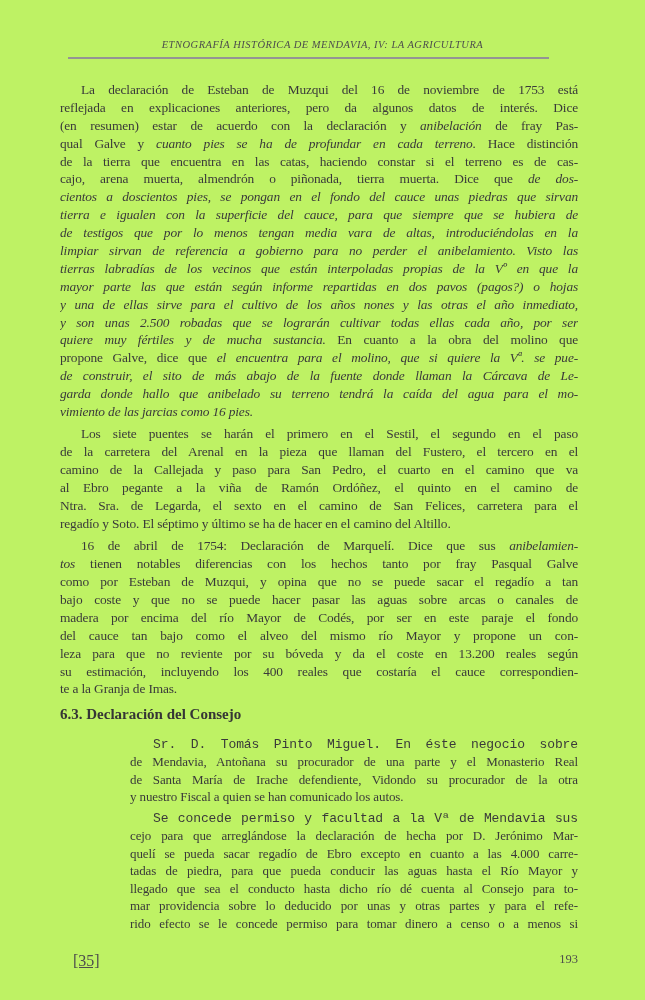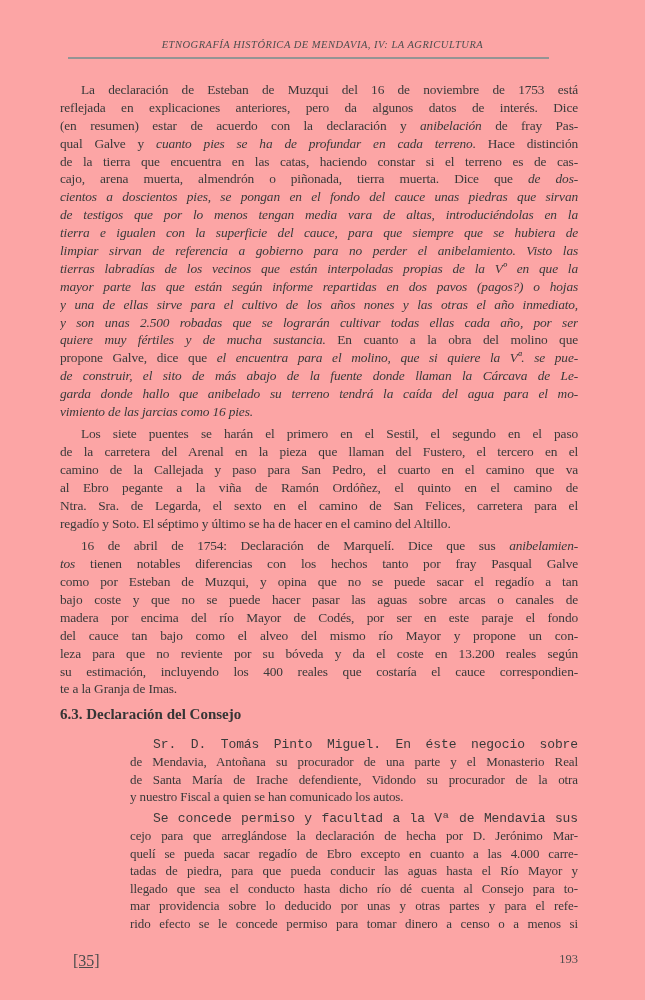--- a/index.html
+++ b/index.html
@@ -1,18 +1,18 @@
 <!DOCTYPE html>
 <html><head>
 <meta charset="utf-8">
 <style>
   html,body { margin:0; padding:0; background:#ffffff; }
   .page {
     position:relative; width:645px; height:1000px; overflow:hidden;
-    background:#fca5a5; color:#3a3a3a;
+    background:#bef264; color:#3a3a3a;
     font-family:"Liberation Serif", serif;
   }
   .running-header {
     position:absolute; top:39px; left:0; width:645px;
     text-align:center; font-style:italic; font-size:10.5px;
     letter-spacing:0.5px; color:#4d4d4d;
   }
   .header-rule {
     position:absolute; top:57px; left:68px; width:481px; height:2px;
     background:#949494;
@@ -56,22 +56,22 @@
   <div class="column">
     <div id="body-paragraphs">
         <div class="para body">
           <div class="line first"><span>La declaración de Esteban de Muzqui del 16 de noviembre de 1753 está</span></div>
           <div class="line"><span>reflejada en explicaciones anteriores, pero da algunos datos de interés. Dice</span></div>
           <div class="line"><span>(en resumen) estar de acuerdo con la declaración y </span><em>anibelación</em><span> de fray Pas-</span></div>
           <div class="line"><span>qual Galve y </span><em>cuanto pies se ha de profundar en cada terreno.</em><span> Hace distinción</span></div>
           <div class="line"><span>de la tierra que encuentra en las catas, haciendo constar si el terreno es de cas-</span></div>
           <div class="line"><span>cajo, arena muerta, almendrón o piñonada, tierra muerta. Dice que </span><em>de dos-</em></div>
           <div class="line"><em>cientos a doscientos pies, se pongan en el fondo del cauce unas piedras que sirvan</em></div>
+          <div class="line"><em>tierra e igualen con la superficie del cauce, para que siempre que se hubiera de</em></div>
           <div class="line"><em>de testigos que por lo menos tengan media vara de altas, introduciéndolas en la</em></div>
-          <div class="line"><em>tierra e igualen con la superficie del cauce, para que siempre que se hubiera de</em></div>
           <div class="line"><em>limpiar sirvan de referencia a gobierno para no perder el anibelamiento. Visto las</em></div>
           <div class="line"><em>tierras labradías de los vecinos que están interpoladas propias de la Vº en que la</em></div>
           <div class="line"><em>mayor parte las que están según informe repartidas en dos pavos (pagos?) o hojas</em></div>
           <div class="line"><em>y una de ellas sirve para el cultivo de los años nones y las otras el año inmediato,</em></div>
           <div class="line"><em>y son unas 2.500 robadas que se lograrán cultivar todas ellas cada año, por ser</em></div>
           <div class="line"><em>quiere muy fértiles y de mucha sustancia.</em><span> En cuanto a la obra del molino que</span></div>
           <div class="line"><span>propone Galve, dice que </span><em>el encuentra para el molino, que si quiere la Vª. se pue-</em></div>
           <div class="line"><em>de construir, el sito de más abajo de la fuente donde llaman la Cárcava de Le-</em></div>
           <div class="line"><em>garda donde hallo que anibelado su terreno tendrá la caída del agua para el mo-</em></div>
           <div class="line last"><em>vimiento de las jarcias como 16 pies.</em></div>

